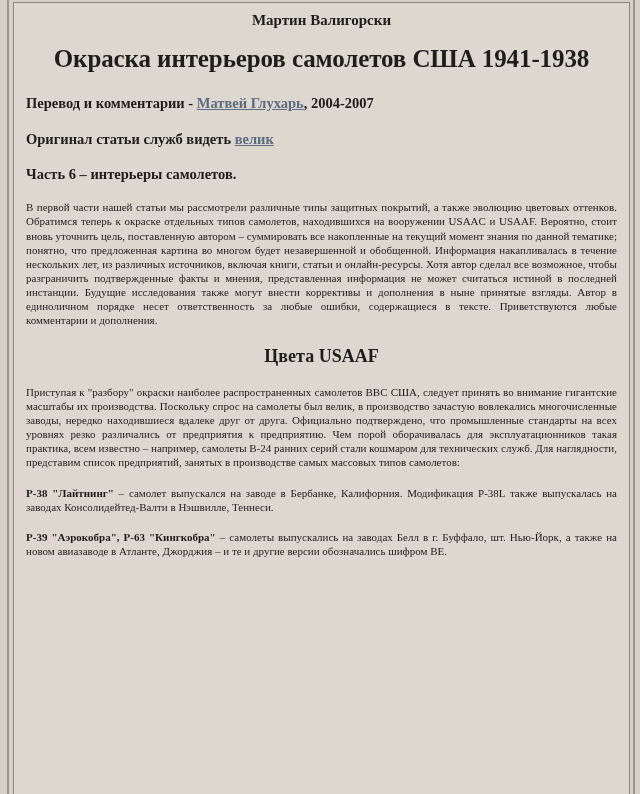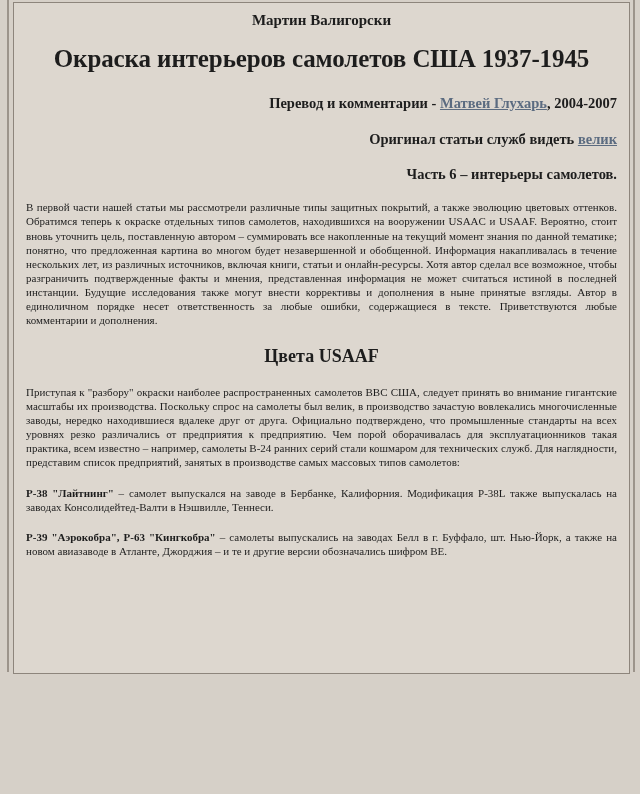--- a/index.html
+++ b/index.html
@@ -13,21 +13,21 @@
     overflow: hidden;
     background: #d6d0c8;
     font-family: "Liberation Serif", "DejaVu Serif", serif;
     color: #1d1d1d;
   }
 
   
   .page-frame {
     position: relative;
     width: 640px;
-    height: 672px;
+    height: 794px;
     box-sizing: border-box;
     background: #d6d0c8;
   }
   .left-rule {
     position: absolute;
     left: 7px;
     top: 0;
     bottom: 0;
     width: 2px;
     background: #9c948b;
@@ -68,21 +68,21 @@
     font-weight: bold;
     font-size: 25px;
     line-height: 1.25;
     margin: 12px 0 0 0;
     letter-spacing: -0.1px;
   }
 
   .credit,
   .original,
   .part {
-    text-align: right;
+    text-align: left;
     font-weight: bold;
     font-size: 14.5px;
     line-height: 1.3;
     margin: 0 0 0 0;
   }
   .credit { margin-top: 20px; }
   .original { margin-top: 17px; }
   .part { margin-top: 17px; }
 
   a.doclink {
@@ -114,21 +114,21 @@
 
 <div class="page-frame">
 
   <div class="left-rule"></div>
   <div class="right-rule"></div>
 
   <div class="doc">
 
     <div class="author">Мартин Валигорски</div>
 
-    <h1 class="title">Окраска интерьеров самолетов США 1937-1945</h1>
+    <h1 class="title">Окраска интерьеров самолетов США 1941-1938</h1>
 
     <div class="credit">
       <span>Перевод и комментарии - </span><a class="doclink" href="#">Матвей Глухарь</a><span>, 2004-2007</span>
     </div>
 
     <div class="original">
       <span>Оригинал статьи служб видеть </span><a class="doclink" href="#">велик</a>
     </div>
 
     <div class="part">Часть 6 – интерьеры самолетов.</div>

